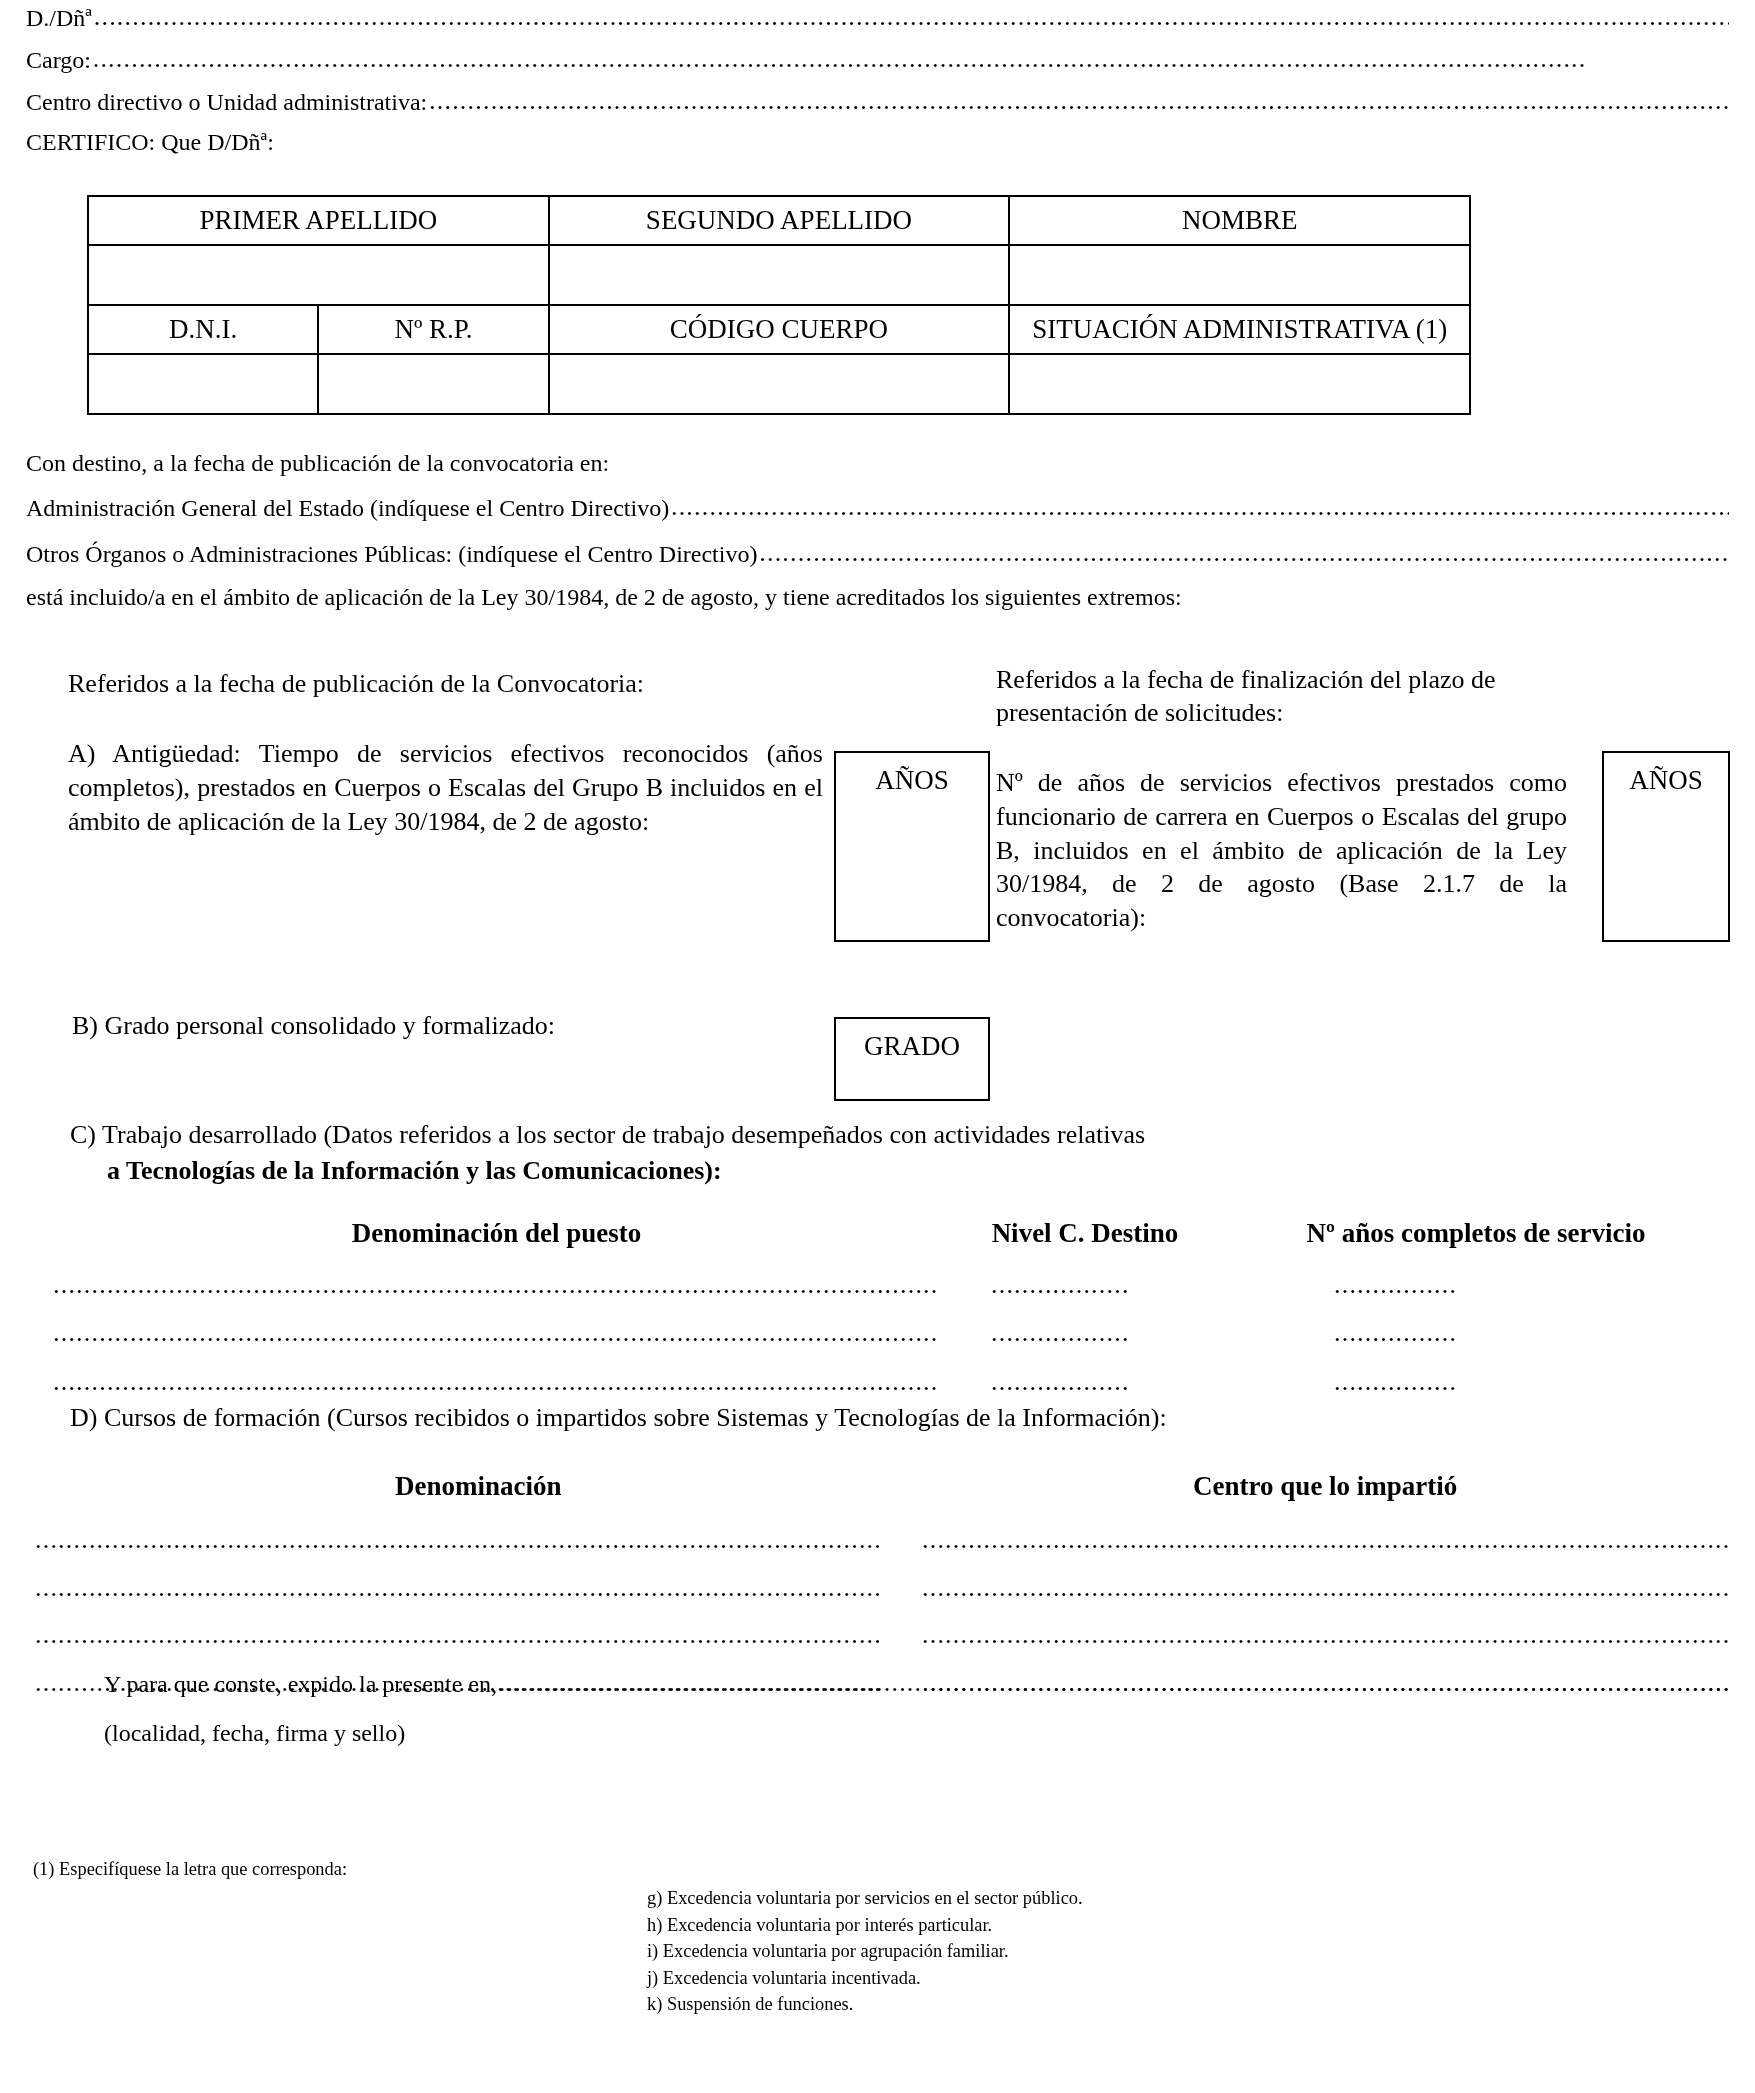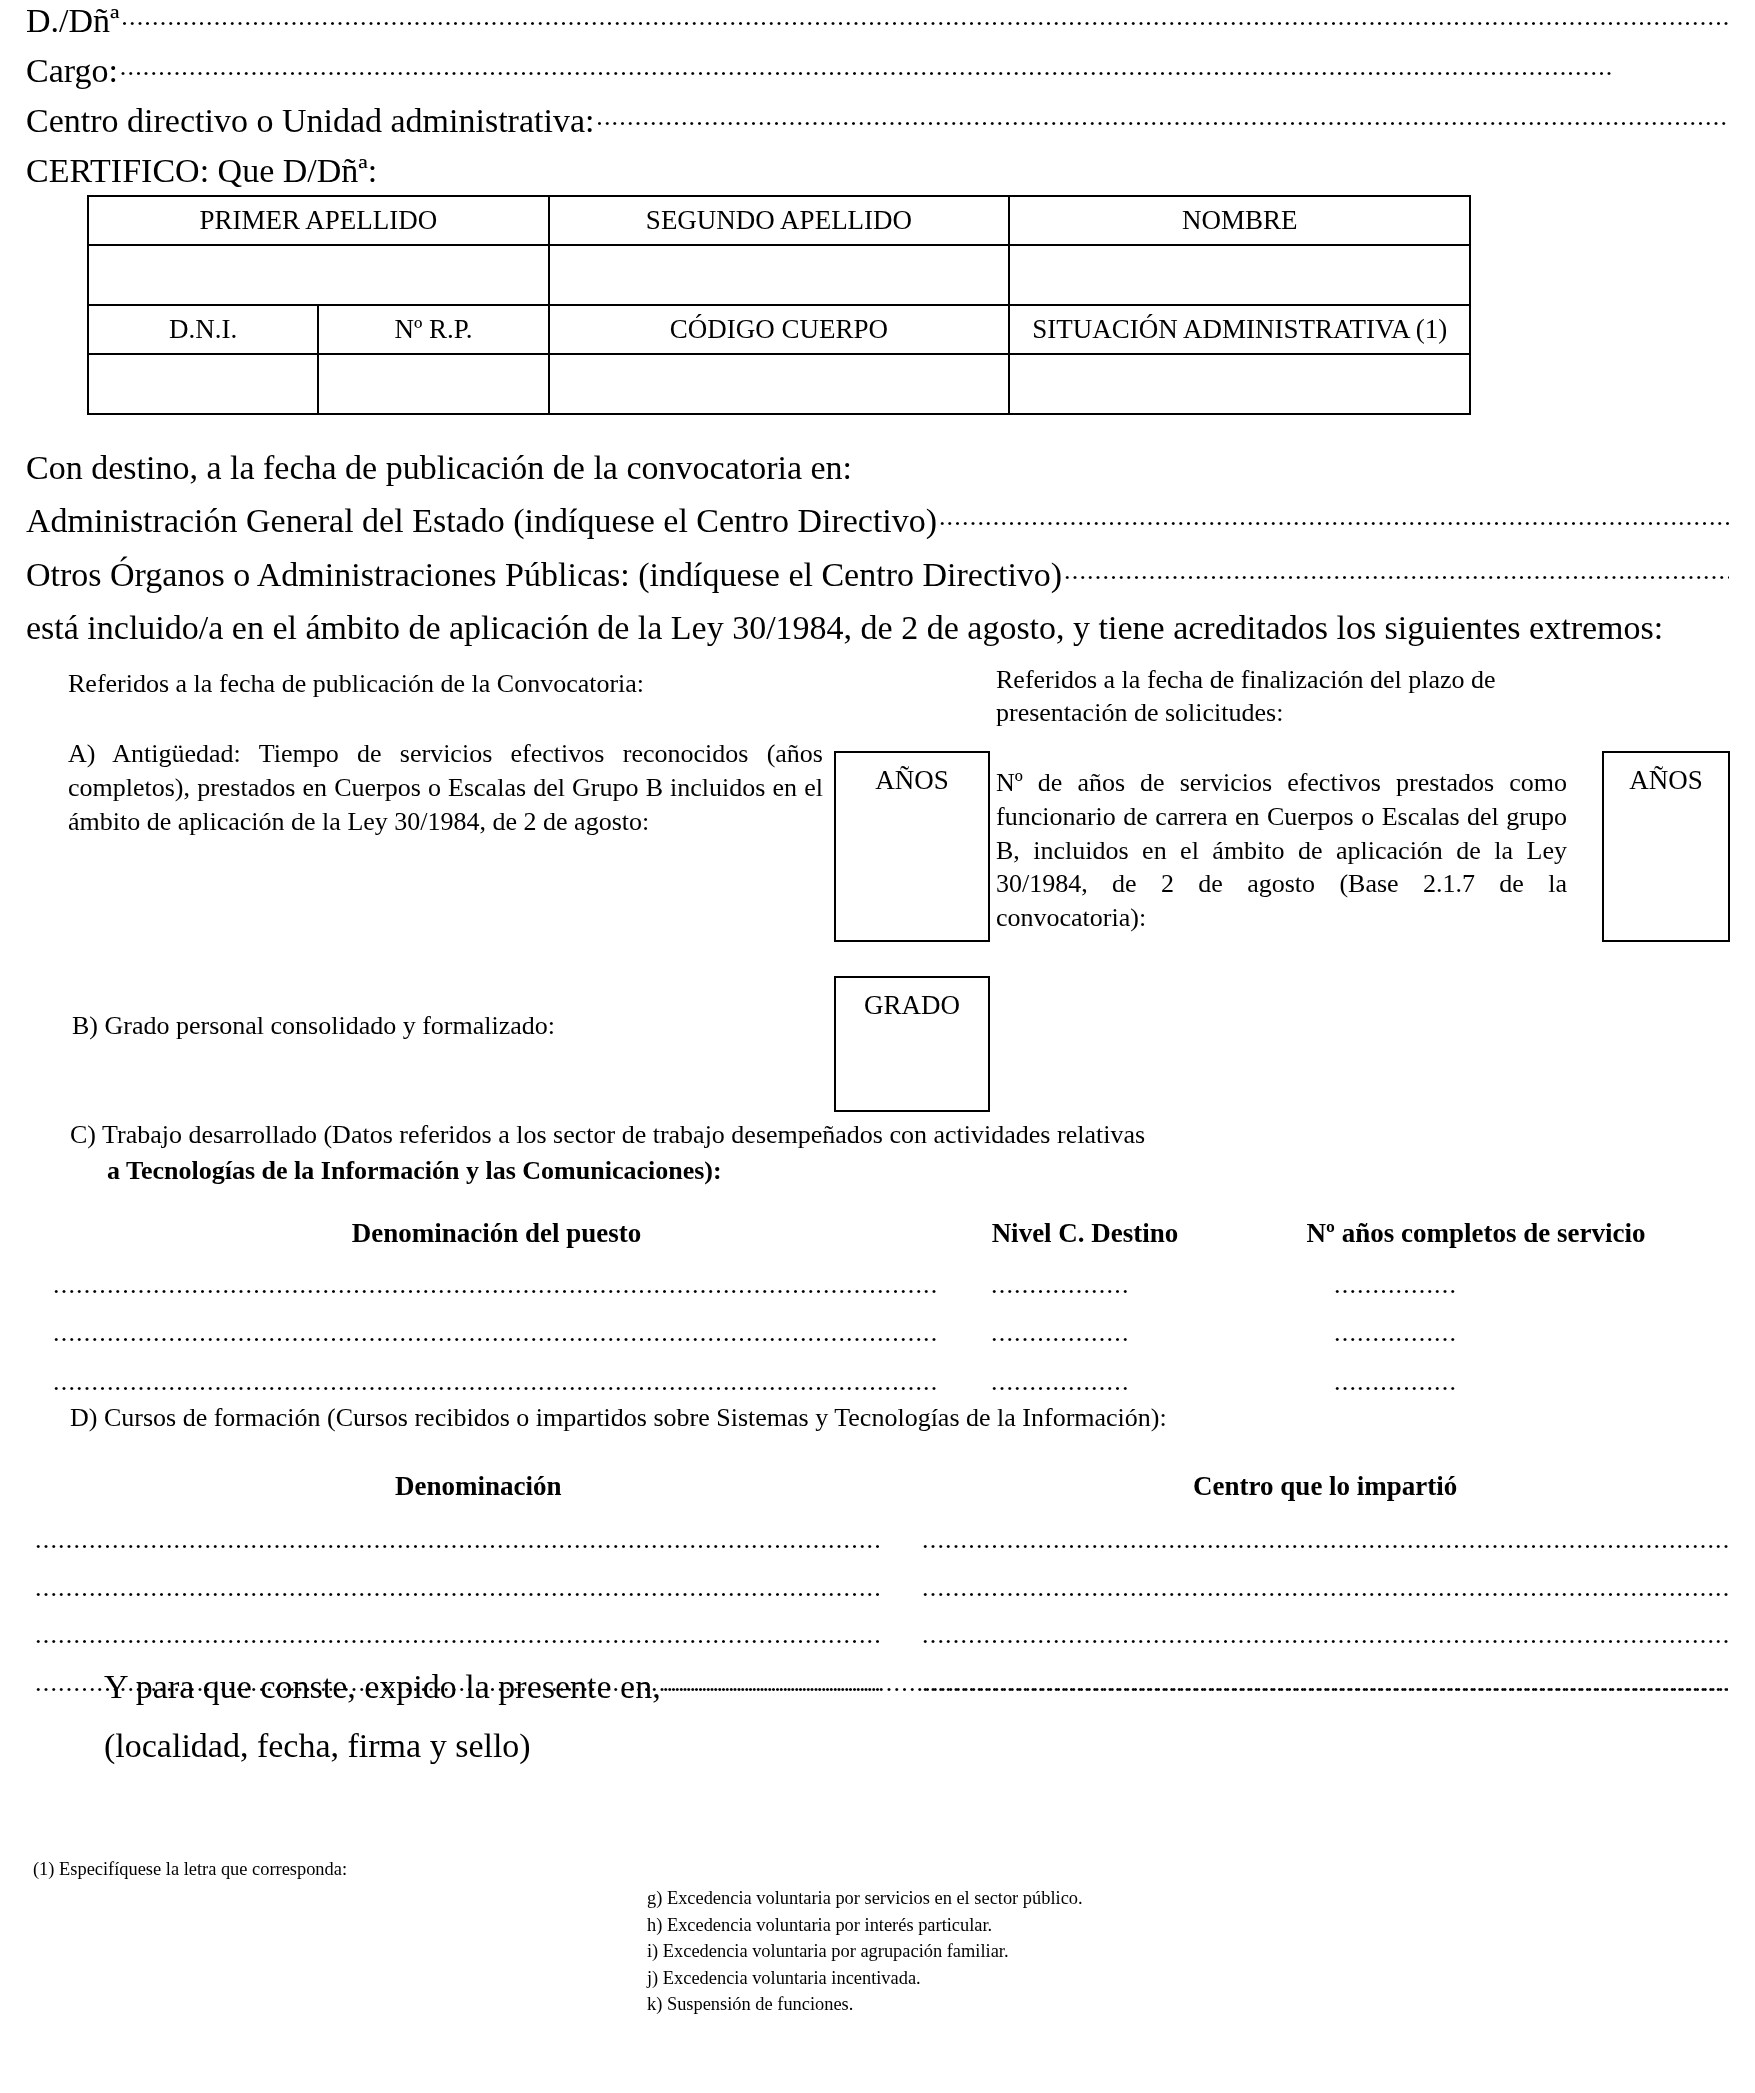--- a/index.html
+++ b/index.html
@@ -10,25 +10,25 @@
     background: #ffffff;
     color: #000000;
     font-family: "Liberation Serif", "DejaVu Serif", serif;
     position: relative;
     overflow: hidden;
   }
   .page { position: relative; width: 1756px; height: 2094px; padding: 0; }
 
   
   .line {
-    font-size: 34px;
+    font-size: 24px;
     line-height: 1.0;
     white-space: nowrap;
     display: flex;
-    align-items: flex-start;
+    align-items: flex-end;
   }
   .lbl { flex: 0 0 auto; }
   .dots {
     flex: 1 1 auto;
     overflow: hidden;
     white-space: nowrap;
     letter-spacing: 1.2px;
     font-size: 26px;
     margin-left: 1.8px;
   }
@@ -86,21 +86,21 @@
   
   .vbox {
     position: absolute;
     border: 2.2px solid #000;
     text-align: center;
     font-size: 27px;
     padding-top: 12.3px;
   }
   #box-anos-a { left: 834px;  top: 751px;  width: 156px; height: 191px; }
   #box-anos-b { left: 1602px; top: 751px;  width: 128px; height: 191px; }
-  #box-grado  { left: 834px;  top: 976px; width: 156px; height: 136px; }
+  #box-grado  { left: 834px;  top: 1017px; width: 156px; height: 84px; }
 
   
   #secB { position: absolute; left: 72px; top: 1011px; font-size: 26px; }
 
   
   #secC { position: absolute; left: 70px; top: 1117px; width: 1492px; font-size: 26px; line-height: 1.37; }
   #secC .l2 { padding-left: 37px; font-weight: bold; }
 
   #cTable { position: absolute; left: 53px; top: 1218px; width: 1677px; }
   .chead {

